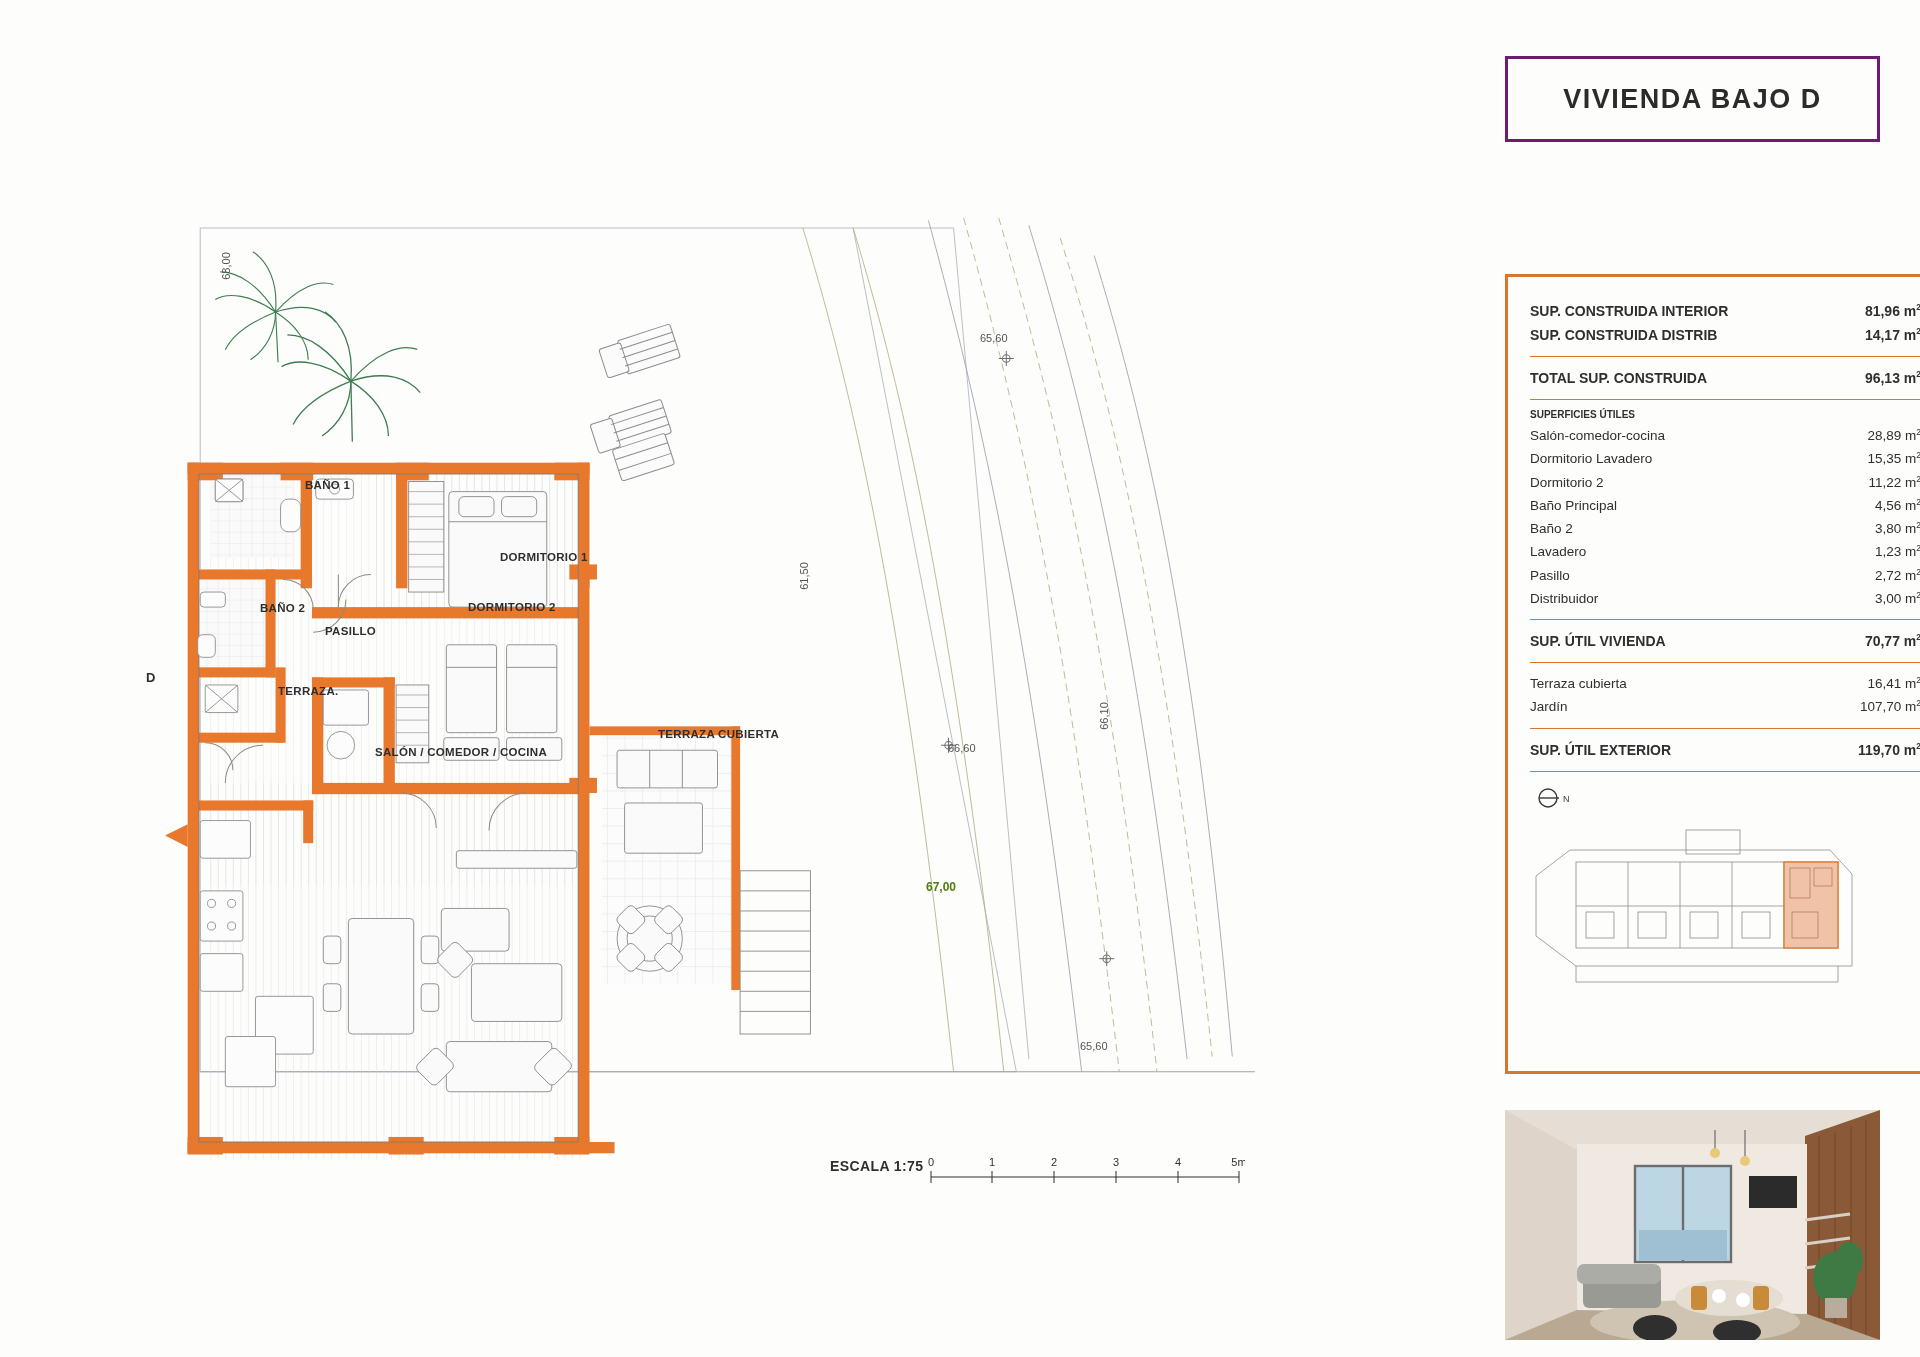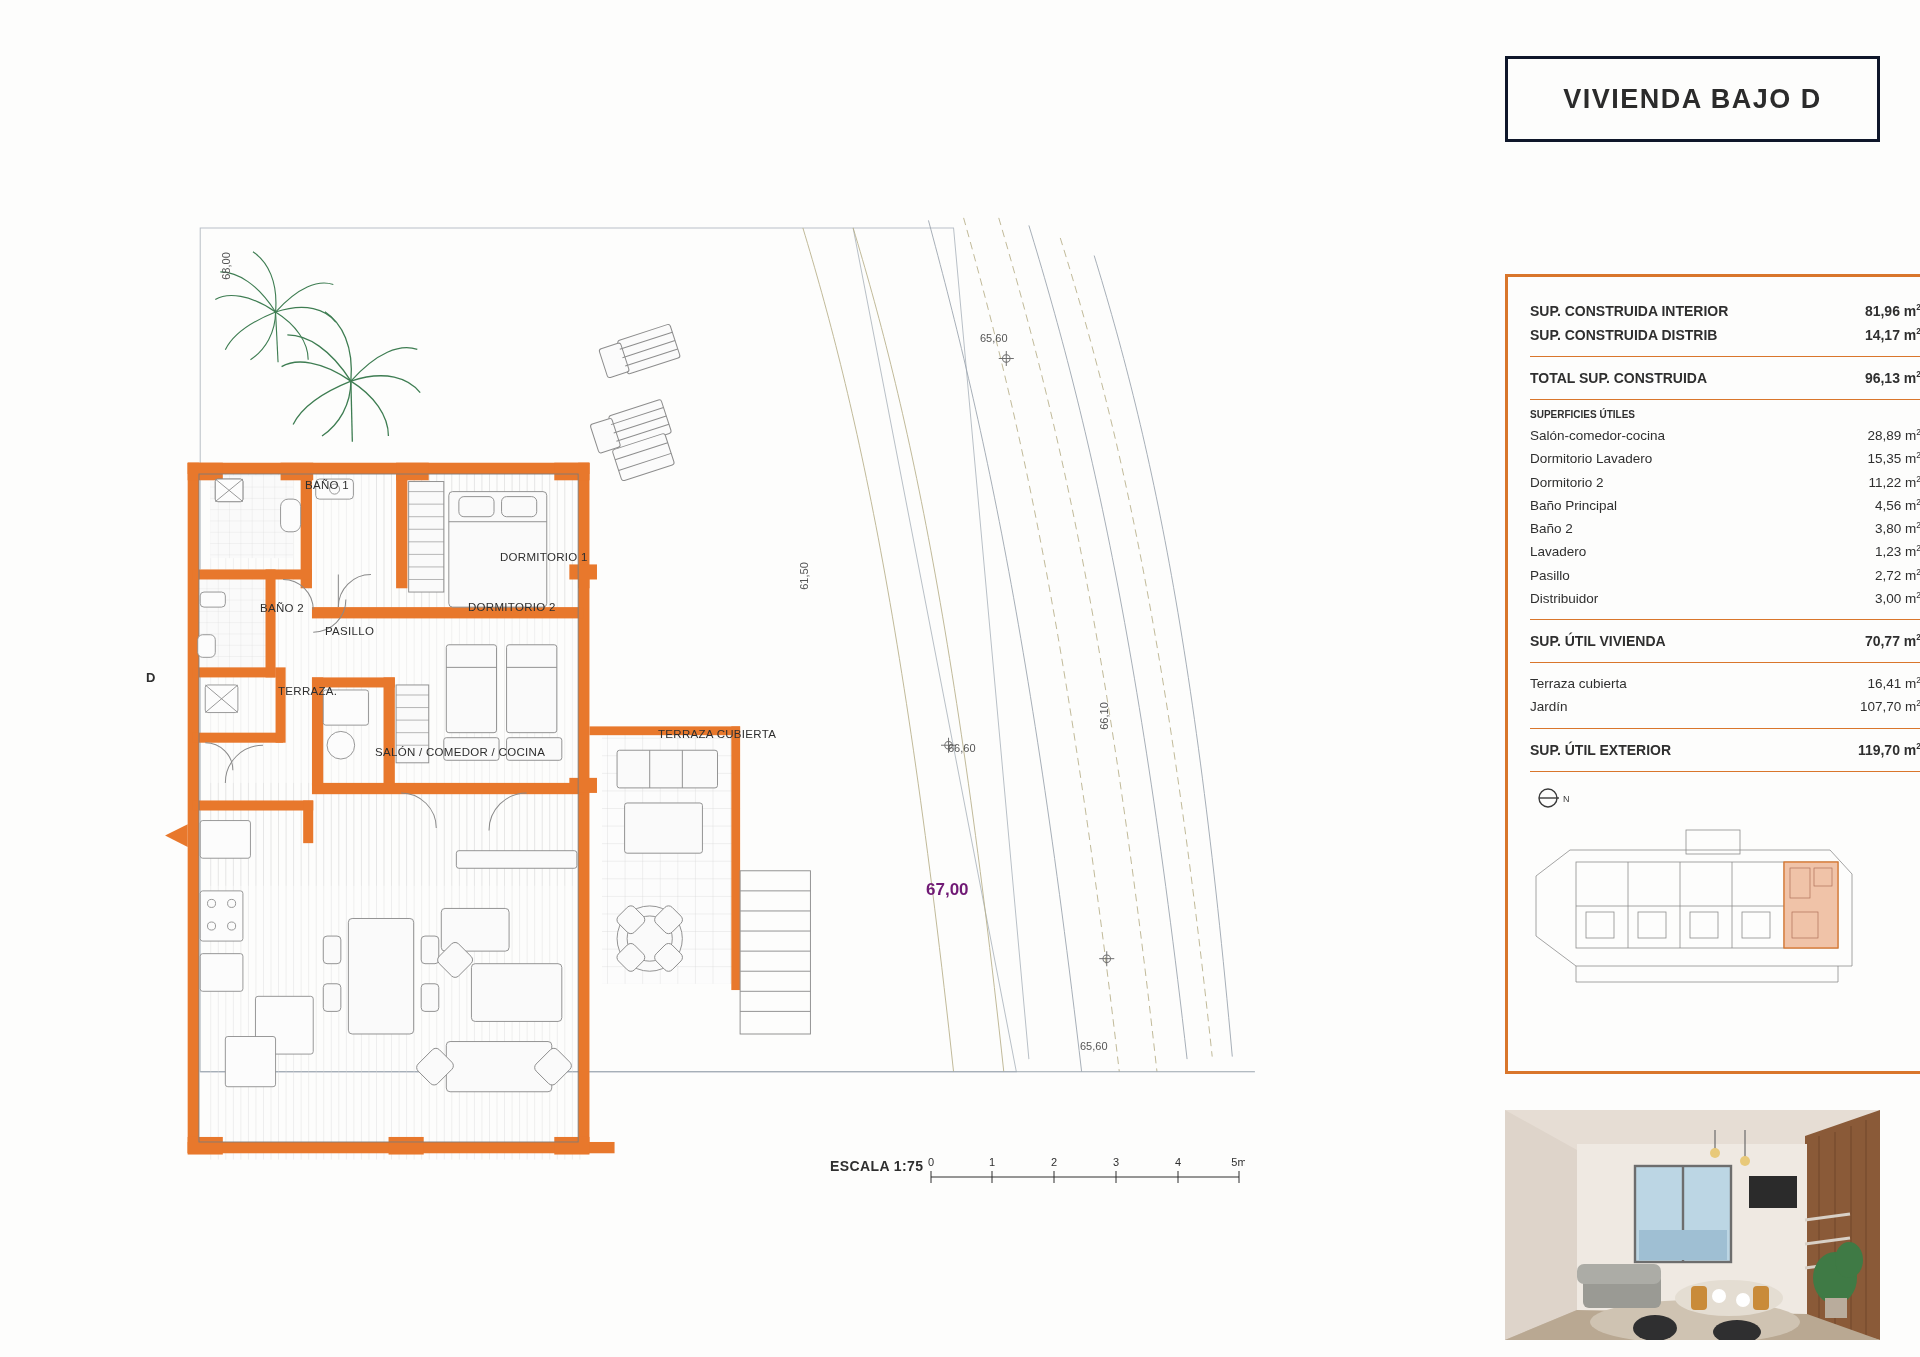--- a/index.html
+++ b/index.html
@@ -21,21 +21,21 @@
     background: #fdfdfc;
   }
 
   
   .title-box {
     position: absolute;
     left: 1505px;
     top: 56px;
     width: 375px;
     height: 86px;
-    border: 3px solid #0f172a;
+    border: 3px solid #701a75;
     box-sizing: border-box;
     display: flex;
     align-items: center;
     justify-content: center;
   }
   .title-box .title-text {
     font-size: 27px;
     letter-spacing: 1.5px;
     font-weight: bold;
     color: #2b2b2b;
@@ -149,21 +149,21 @@
   .scalebar {
     position: absolute;
     left: 925px;
     top: 1155px;
     width: 320px;
     height: 36px;
   }
   .room-label {
     position: absolute;
     font-size: 11.5px;
-    font-weight: normal;
+    font-weight: bold;
     color: #2e2e2e;
     letter-spacing: .3px;
     white-space: nowrap;
   }
   .elev-label {
     position: absolute;
     font-size: 11px;
     color: #555555;
     white-space: nowrap;
   }
@@ -468,21 +468,21 @@
 
     
     <div class="door-tag" style="left:-4px;top:500px;">D</div>
 
     
     <div class="elev-label" style="left:62px;top:90px;transform:rotate(-90deg);">68,00</div>
     <div class="elev-label" style="left:830px;top:162px;">65,60</div>
     <div class="elev-label" style="left:640px;top:400px;transform:rotate(-90deg);">61,50</div>
     <div class="elev-label" style="left:940px;top:540px;transform:rotate(-90deg);">66,10</div>
     <div class="elev-label" style="left:798px;top:572px;">66,60</div>
-    <div class="elev-label" style="left:776px;top:710px;font-weight:bold;font-size:17px;color:#701a75;">67,00</div>
+    <div class="elev-label" style="left:776px;top:710px;font-weight:bold;font-size:12px;color:#4d7c0f;">67,00</div>
     <div class="elev-label" style="left:930px;top:870px;">65,60</div>
   </div>
 
   <div class="scale-label">ESCALA 1:75</div>
   <div class="scalebar">
     <svg viewBox="0 0 320 36" width="320" height="36">
       <g stroke="#2f2f2f" stroke-width="1">
         <line x1="6" y1="22" x2="314" y2="22"></line>
         <line x1="6" y1="16" x2="6" y2="28"></line>
         <line x1="67" y1="16" x2="67" y2="28"></line>

